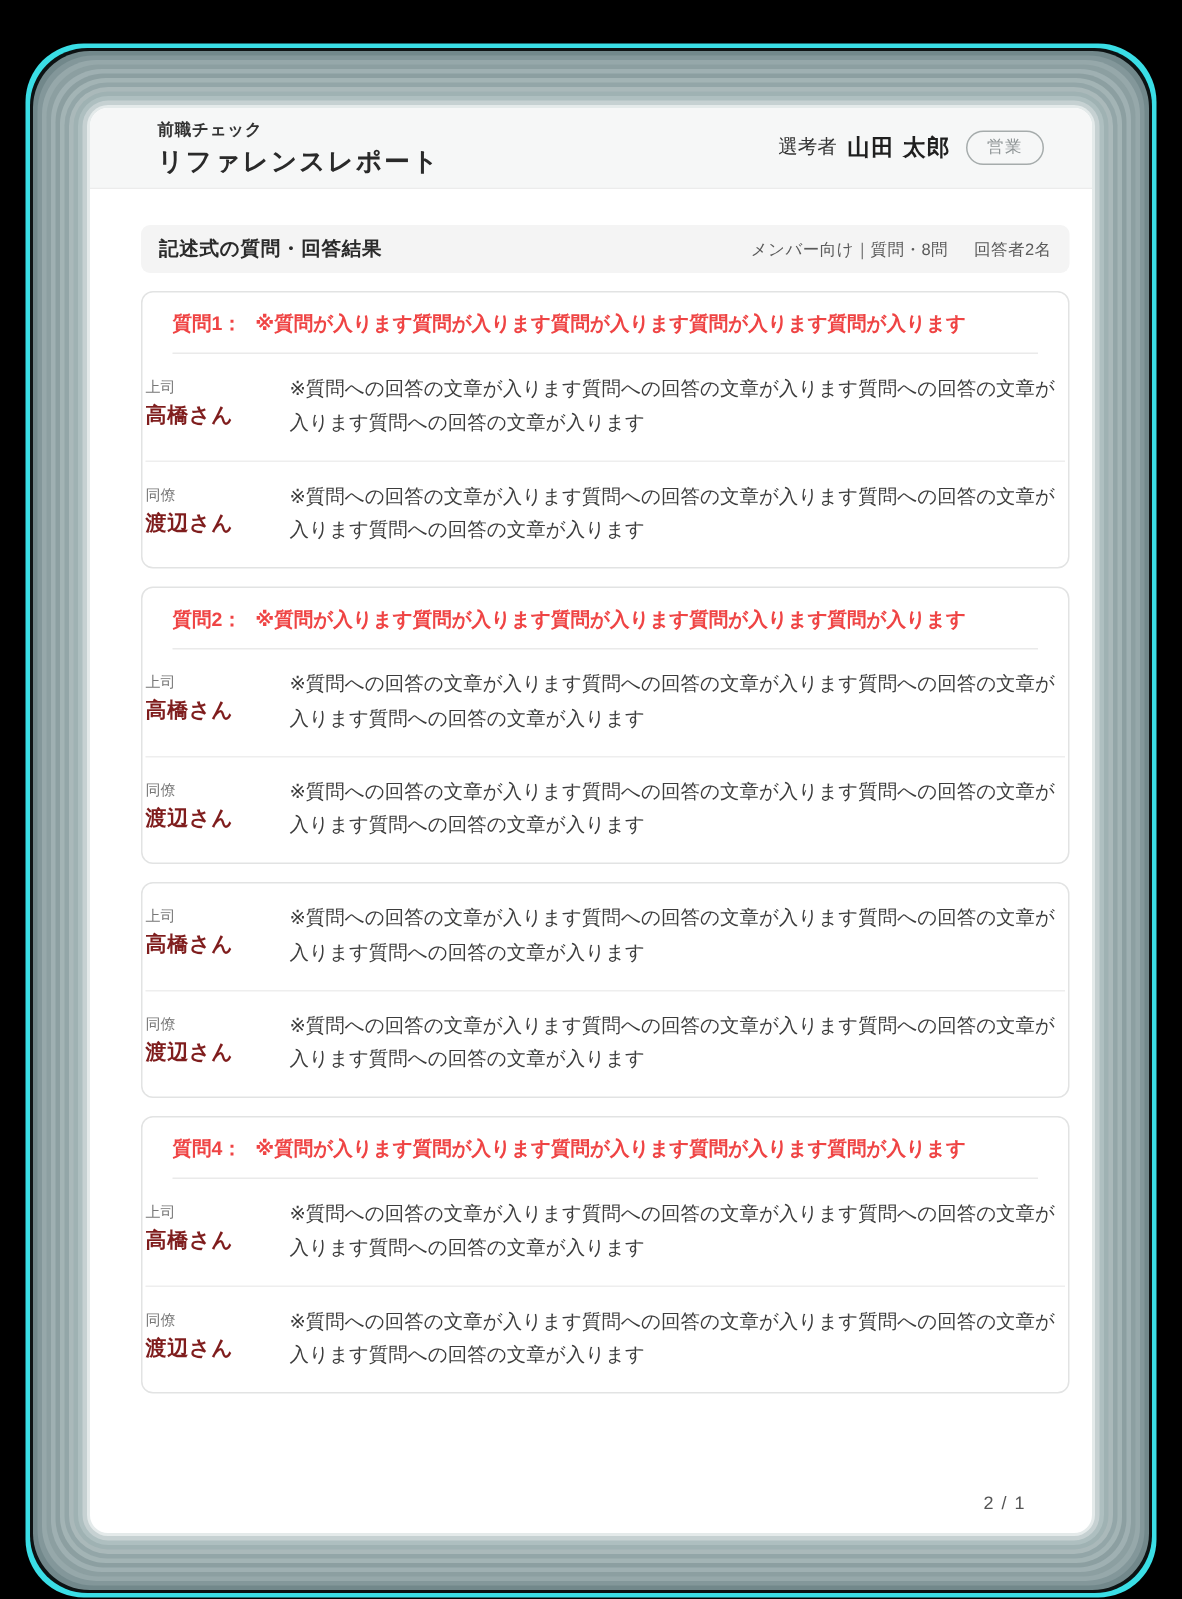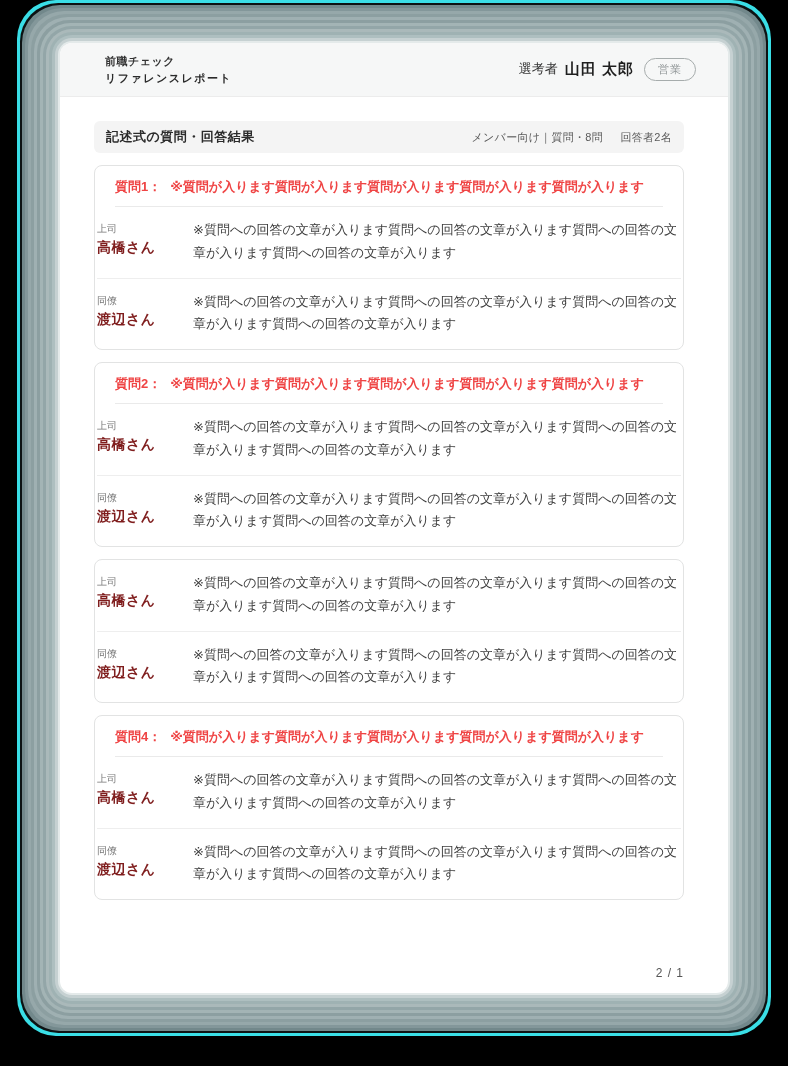--- a/index.html
+++ b/index.html
@@ -5,21 +5,21 @@
   html,body{margin:0;padding:0;}
   body{
     width:788px;height:1066px;
     background:#000;
     position:relative;
     overflow:hidden;
     font-family:"Liberation Sans","DejaVu Sans",sans-serif;
   }
   
   .page{
-    position:absolute;left:60px;top:43px;
+    position:absolute;left:60px;top:72px;
     width:668px;height:950px;
     background:#ffffff;
     border-radius:12px;
     box-sizing:border-box;
     box-shadow:
       0 0 0 2px  #e4eaea,
       0 0 0 5px  #c6d1d2,
       0 0 0 8px  #aebfc0,
       0 0 0 11px #9fb2b3,
       0 0 0 14px #aab9ba,
@@ -38,33 +38,33 @@
   .page-header{
     height:54px;
     background:#f6f7f7;
     border-bottom:1px solid #ececec;
     border-radius:12px 12px 0 0;
     display:flex;align-items:center;justify-content:space-between;
     padding:0 32px 0 45px;
     box-sizing:border-box;
   }
   .hdr-subtitle{font-size:11px;font-weight:bold;color:#333;letter-spacing:.5px;}
-  .hdr-title{font-size:11px;font-weight:bold;color:#2a2a2a;letter-spacing:1.5px;margin:2px 0 0;}
+  .hdr-title{font-size:17px;font-weight:bold;color:#2a2a2a;letter-spacing:1.5px;margin:2px 0 0;}
   .header-right{display:flex;align-items:center;}
   .cand-label{font-size:13px;color:#333;margin-right:7px;}
   .cand-name{font-size:15px;font-weight:bold;color:#1f1f1f;letter-spacing:1px;}
   .badge{
     margin-left:10px;
     border:1px solid #a6acac;color:#8f9596;
     border-radius:999px;padding:3px 13px;
     font-size:11px;letter-spacing:1px;line-height:1.3;
     background:transparent;display:inline-block;
   }
   
-  .content{padding:24px 44px 0 34px;}
+  .content{padding:24px 15px 0 34px;}
   .section-bar{
     background:#f4f4f4;border-radius:6px;
     height:32px;display:flex;align-items:center;justify-content:space-between;
     padding:0 12px;box-sizing:border-box;
   }
   .section-title{font-weight:bold;font-size:13px;color:#2b2b2b;letter-spacing:.5px;}
   .section-meta{font-size:11px;color:#5a5a5a;letter-spacing:.3px;}
   .section-meta .meta-right{margin-left:14px;}
   
   .qblock{

